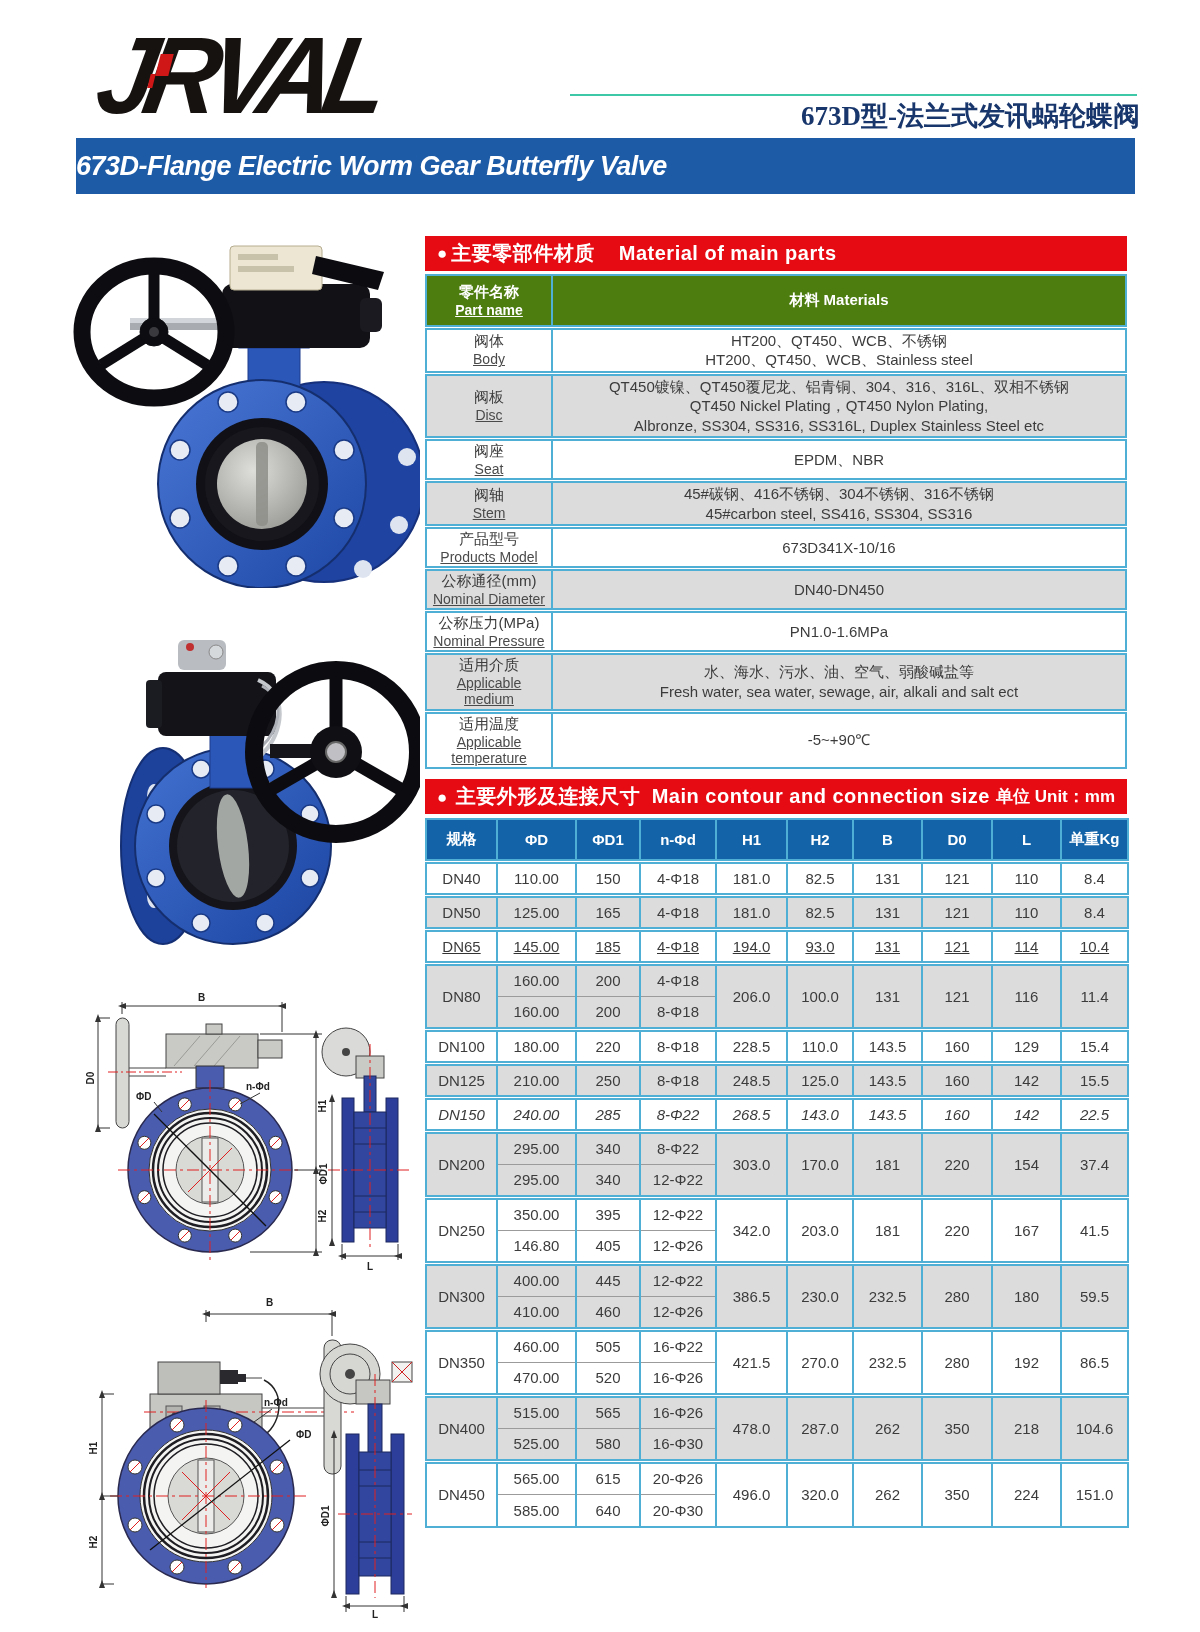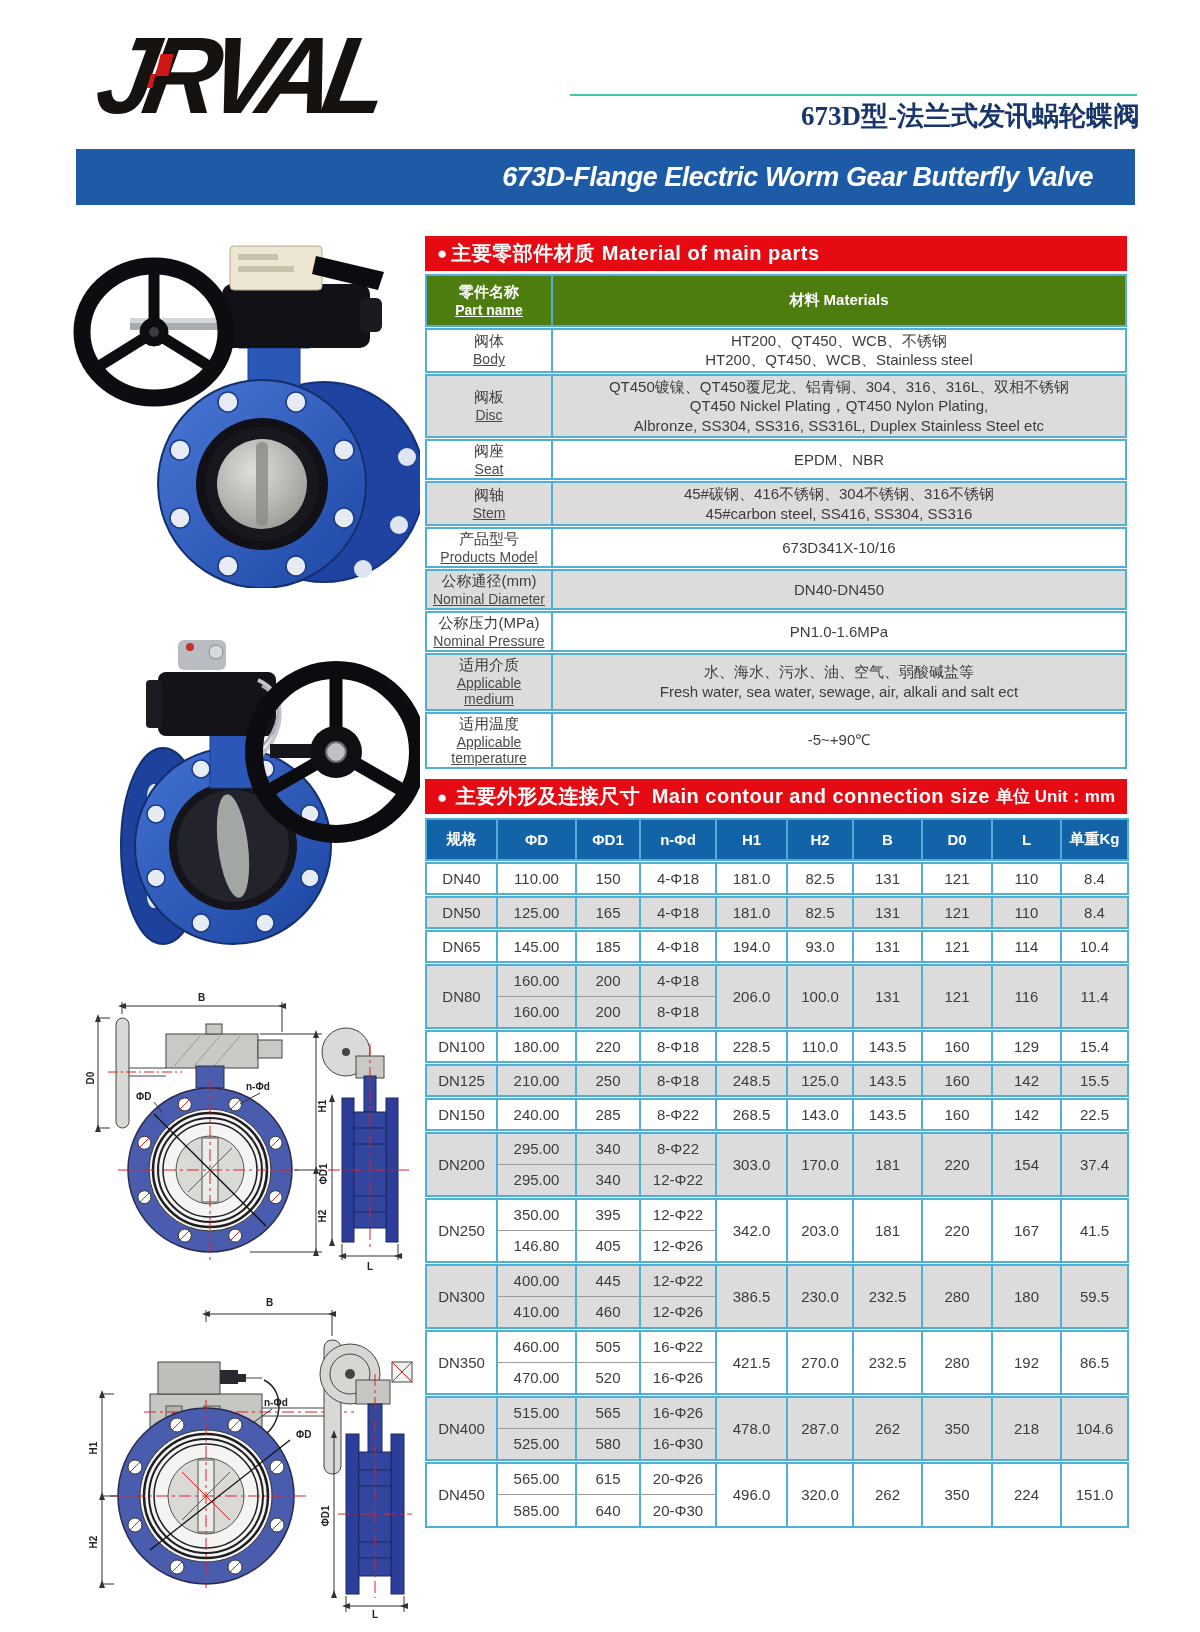--- a/index.html
+++ b/index.html
@@ -8,22 +8,22 @@
   
   .logo{position:absolute;left:88px;top:18px;width:330px;height:130px;}
   .logo-text{display:inline-block;font-family:"Liberation Sans",sans-serif;font-weight:900;font-style:italic;
              font-size:104px;line-height:120px;letter-spacing:-11px;color:#161210;
              transform:skewX(-10deg) scaleY(1.05);transform-origin:left bottom;}
   .logo-accent{position:absolute;left:70px;top:36px;width:13px;height:22px;background:#cf1717;
                transform:skewX(-14deg);box-shadow:-9px 16px 0 -4px #cf1717;}
   .teal-rule{position:absolute;left:570px;top:94px;width:567px;height:2px;background:#3ec8a8;}
   .cn-title{position:absolute;left:620px;top:98px;width:520px;text-align:right;
             font-family:"Liberation Serif",serif;font-weight:bold;font-size:27px;color:#18366b;}
-  .main-banner{position:absolute;left:76px;top:149px;width:1059px;height:56px;background:#1d5ba6;
-               display:flex;align-items:center;justify-content:flex-end;padding-right:42px;box-sizing:border-box;}
+  .main-banner{position:absolute;left:76px;top:138px;width:1059px;height:56px;background:#1d5ba6;
+               display:flex;align-items:center;padding-right:42px;box-sizing:border-box;}
   .main-banner span{color:#fff;font-style:italic;font-weight:900;font-size:27px;letter-spacing:-0.5px;}
   
   .sec-banner{position:absolute;left:425px;width:702px;height:35px;background:#e60a12;color:#fff;
               display:flex;align-items:center;box-sizing:border-box;padding:0 12px;font-weight:bold;}
   .sec1{top:236px;}
   .sec2{top:779px;justify-content:space-between;}
   .sec-banner .bullet{font-size:17px;margin-right:4px;}
   .sec-banner .t{font-size:20px;letter-spacing:0.5px;}
   .sec-banner .unit{font-size:17px;text-align:right;}
   
@@ -387,21 +387,21 @@
       <line x1="288" y1="308" x2="288" y2="324" stroke="#333"></line>
         <line x1="346" y1="308" x2="346" y2="324" stroke="#333"></line>
     </g>
     <text class="dimtxt" x="271" y="228" transform="rotate(-90 271 228)" text-anchor="middle">ΦD1</text>
     <text class="dimtxt" x="314" y="330">L</text>
   </svg>
 
   <div class="sec-banner sec1">
     <span class="bullet">●</span>
     <span class="t">主要零部件材质</span>
-    <span class="t" style="margin-left:7px">Material of main parts</span>
+    <span class="t" style="margin-left:24px">Material of main parts</span>
   </div>
 
   <table id="mats">
     <colgroup>
         <col style="width:126px">
         <col>
       </colgroup>
     <thead>
       <tr>
         <th>
@@ -557,21 +557,21 @@
           <td>125.00</td>
           <td>165</td>
           <td>4-Φ18</td>
           <td>181.0</td>
           <td>82.5</td>
           <td>131</td>
           <td>121</td>
           <td>110</td>
           <td>8.4</td>
         </tr>
-        <tr class="gstart" style="height: 34px;">
+        <tr class="gstart" style="height: 34px; text-decoration: underline;">
           <td>DN65</td>
           <td>145.00</td>
           <td>185</td>
           <td>4-Φ18</td>
           <td>194.0</td>
           <td>93.0</td>
           <td>131</td>
           <td>121</td>
           <td>114</td>
           <td>10.4</td>
@@ -610,21 +610,21 @@
           <td>210.00</td>
           <td>250</td>
           <td>8-Φ18</td>
           <td>248.5</td>
           <td>125.0</td>
           <td>143.5</td>
           <td>160</td>
           <td>142</td>
           <td>15.5</td>
         </tr>
-        <tr class="gstart" style="height: 34px;">
+        <tr class="gstart" style="height: 34px; font-style: italic;">
           <td>DN150</td>
           <td>240.00</td>
           <td>285</td>
           <td>8-Φ22</td>
           <td>268.5</td>
           <td>143.0</td>
           <td>143.5</td>
           <td>160</td>
           <td>142</td>
           <td>22.5</td>

